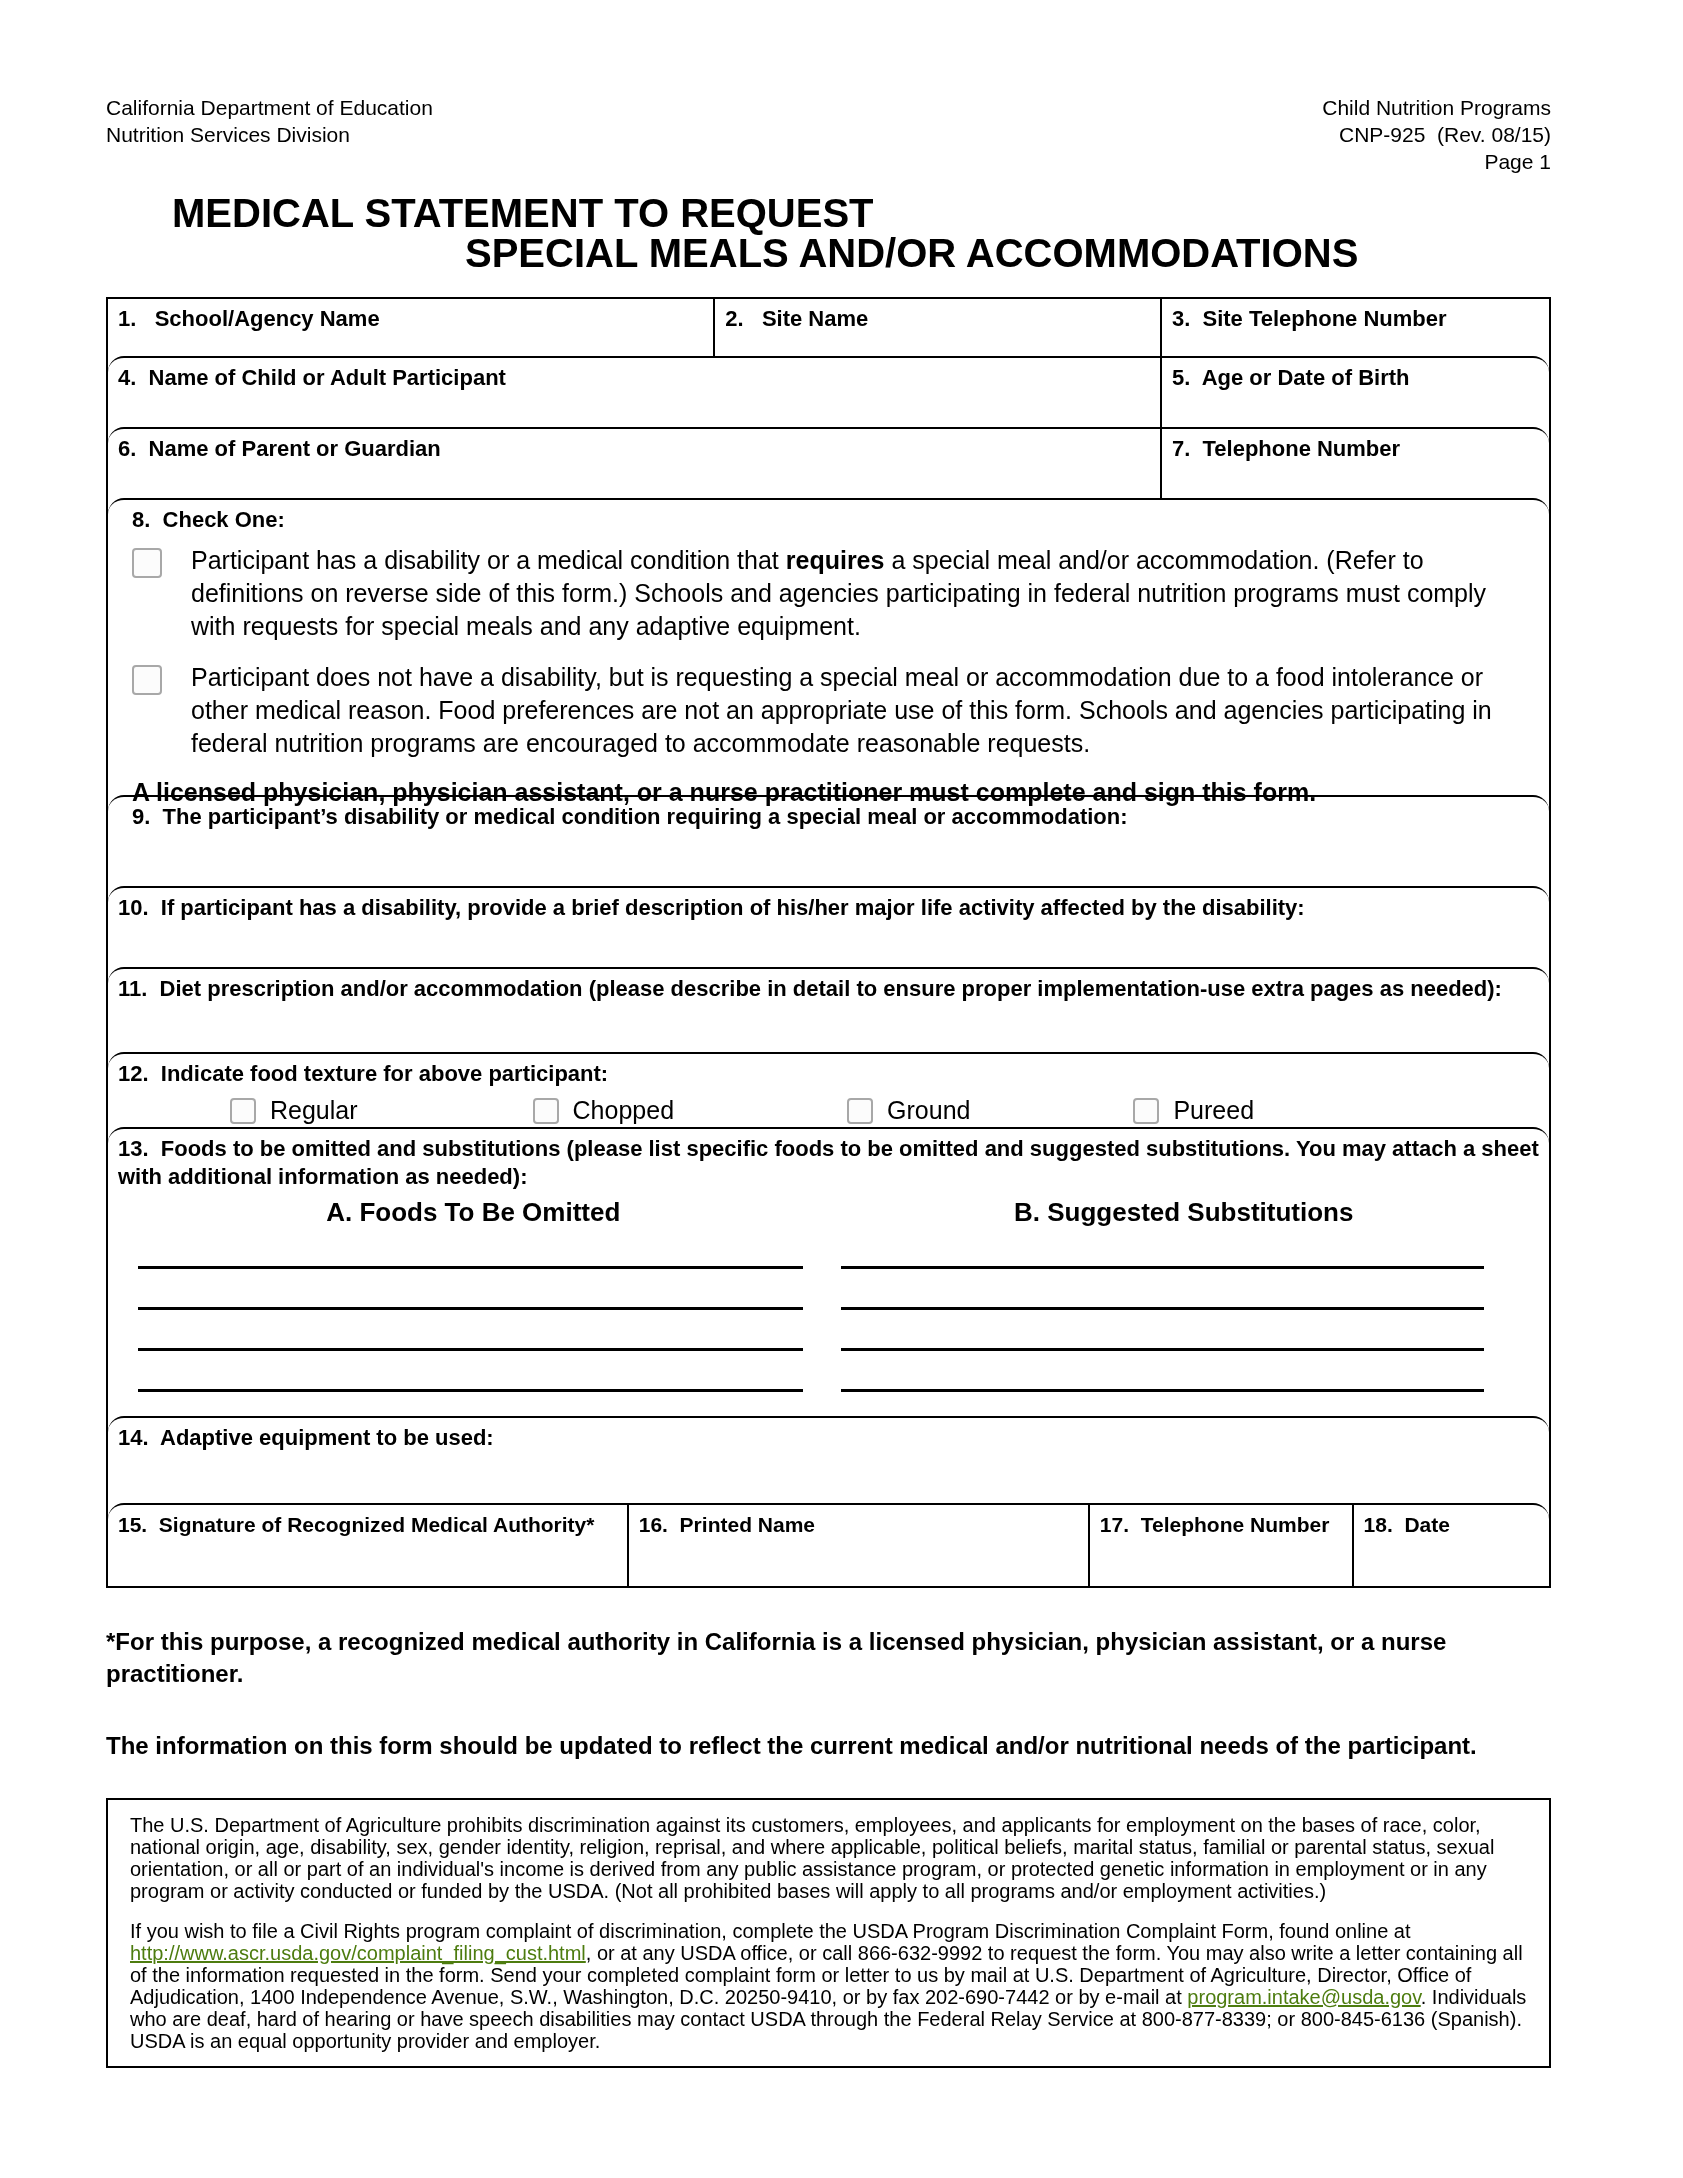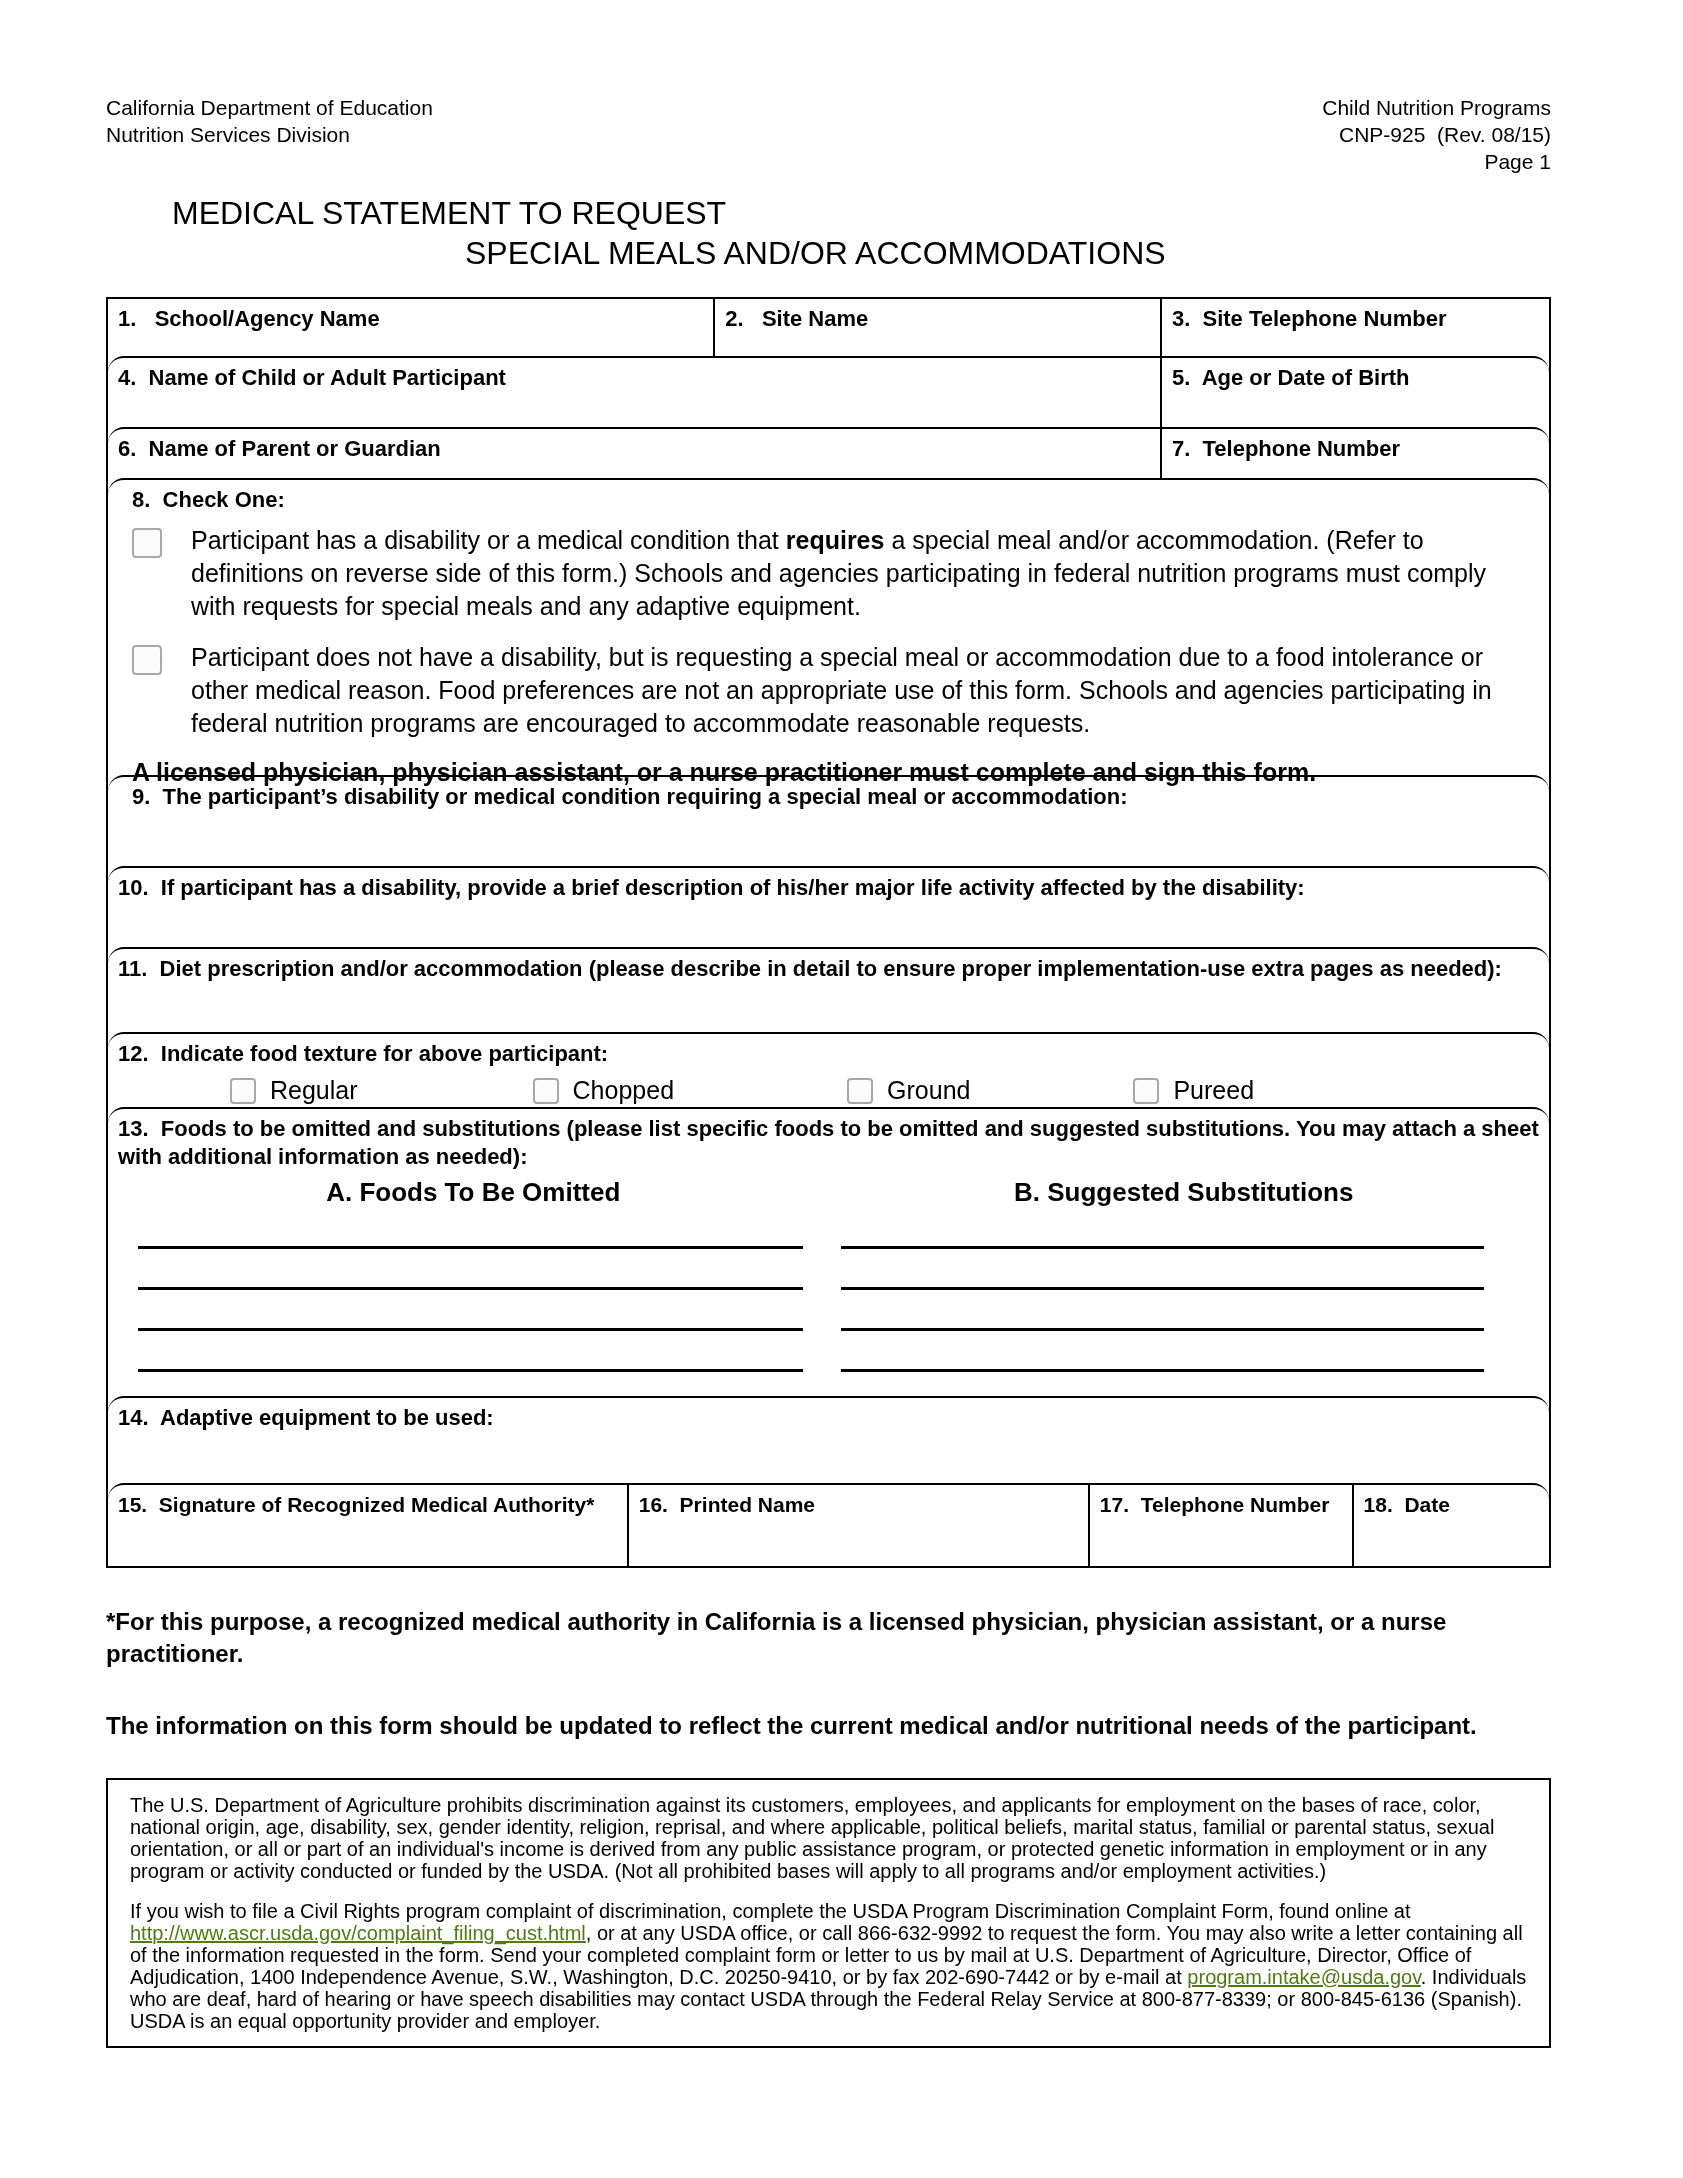--- a/index.html
+++ b/index.html
@@ -16,21 +16,21 @@
     padding: 94px 132px 0 106px;
     background: #fff;
   }
 
   
   .header { display: flex; justify-content: space-between; font-size: 21px; line-height: 27px; }
   .header-right { text-align: right; }
   .hdr-line { white-space: pre-wrap; }
 
   
-  .title { margin-top: 18px; font-weight: normal; font-size: 32px; line-height: 40px; }
+  .title { margin-top: 18px; font-weight: bold; font-size: 40px; line-height: 40px; }
   .title-line1 { margin-left: 66px; }
   .title-line2 { margin-left: 359px; }
 
   
   .form-table { margin-top: 24px; border: 2px solid #000; width: 1445px; }
   .row { display: flex; border-radius: 16px; }
   .row + .row { border-top: 2px solid #000; }
   .cell { padding: 6px 10px; display: flex; flex-direction: column; }
   .cell + .cell { border-left: 2px solid #000; }
   .label { font-weight: bold; font-size: 22px; line-height: 28px; white-space: pre-wrap; }
@@ -126,21 +126,21 @@
       <div class="cell" style="width:73%">
         <div class="label">4.  Name of Child or Adult Participant</div>
         <div class="fill"></div>
       </div>
       <div class="cell" style="width:27%">
         <div class="label">5.  Age or Date of Birth</div>
         <div class="fill"></div>
       </div>
     </div>
 
-    <div class="row" style="height:51px">
+    <div class="row" style="height:71px">
       <div class="cell" style="width:73%">
         <div class="label">6.  Name of Parent or Guardian</div>
         <div class="fill"></div>
       </div>
       <div class="cell" style="width:27%">
         <div class="label">7.  Telephone Number</div>
         <div class="fill"></div>
       </div>
     </div>
 

